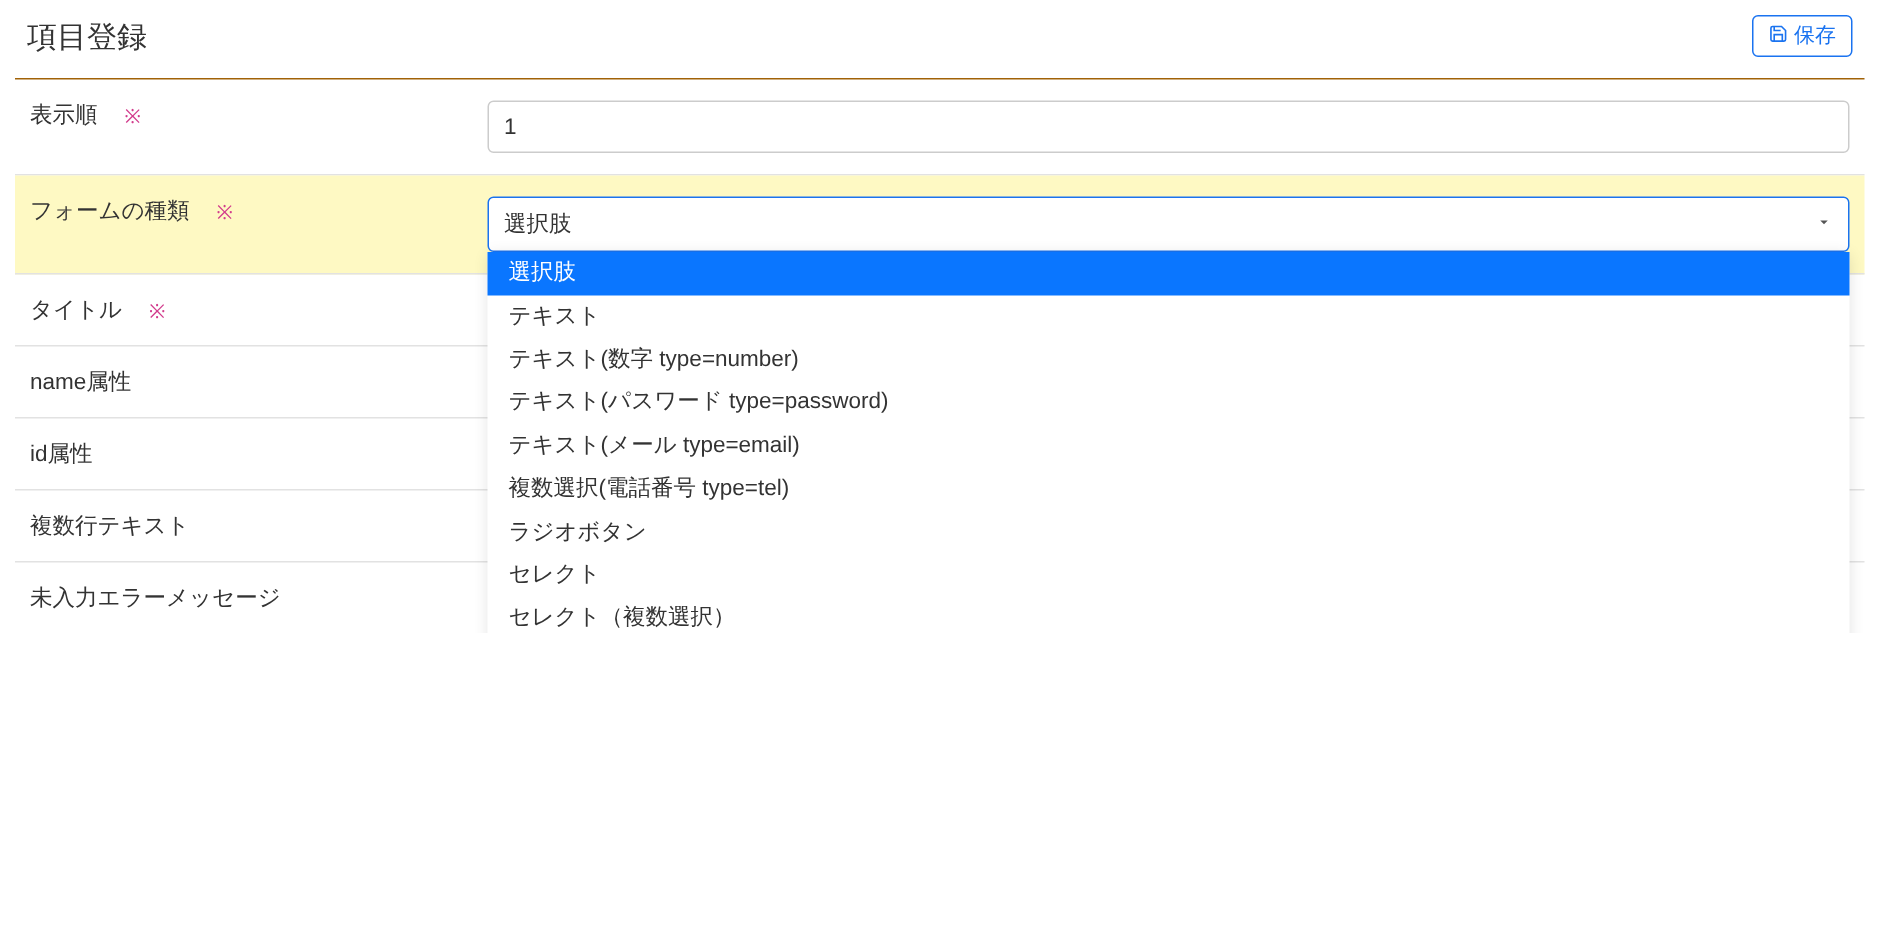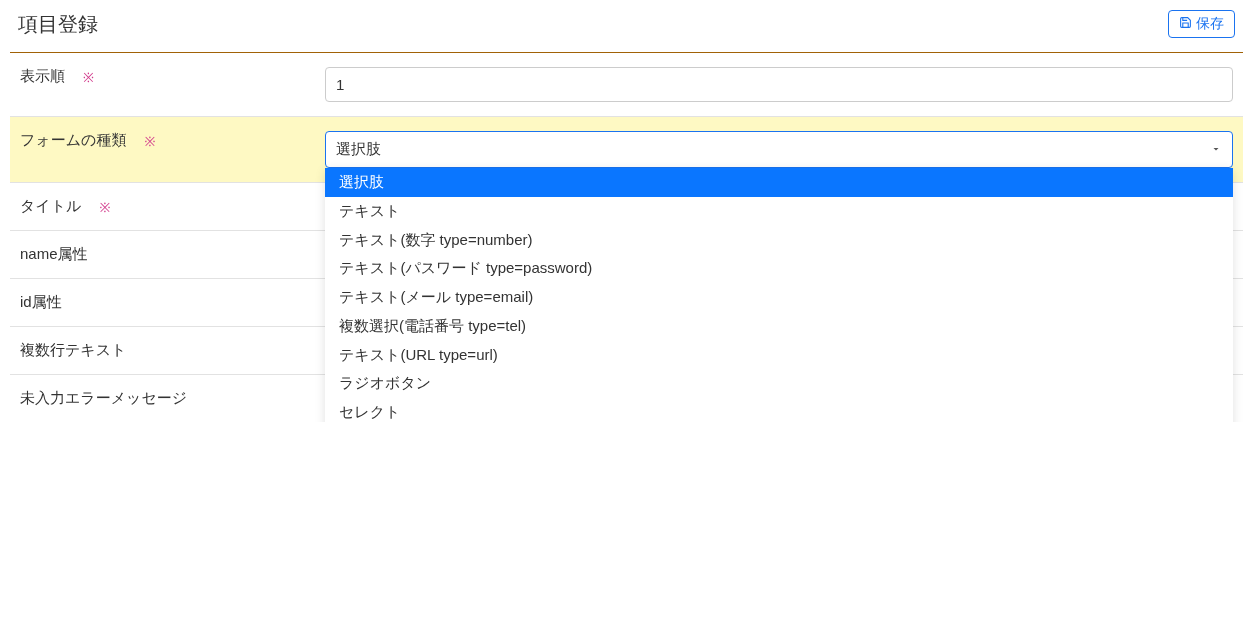--- a/index.html
+++ b/index.html
@@ -139,21 +139,20 @@
             </svg>
         </span>
       </div>
       <div class="dropdown" id="form-type-dropdown">
           <div class="dropdown-option selected">選択肢</div>
           <div class="dropdown-option">テキスト</div>
           <div class="dropdown-option">テキスト(数字 type=number)</div>
           <div class="dropdown-option">テキスト(パスワード type=password)</div>
           <div class="dropdown-option">テキスト(メール type=email)</div>
           <div class="dropdown-option">複数選択(電話番号 type=tel)</div>
-          <div class="dropdown-option">テキスト(URL type=url)</div>
           <div class="dropdown-option">ラジオボタン</div>
           <div class="dropdown-option">セレクト</div>
           <div class="dropdown-option">セレクト（複数選択）</div>
           <div class="dropdown-option">ラジオボタン</div>
           <div class="dropdown-option">チェックボックス</div>
           <div class="dropdown-option">ファイル</div>
           <div class="dropdown-option">郵便番号付き住所</div>
           <div class="dropdown-option">姓名別2つの入力欄の氏名</div>
           <div class="dropdown-option">日付（type=date）</div>
         </div>

